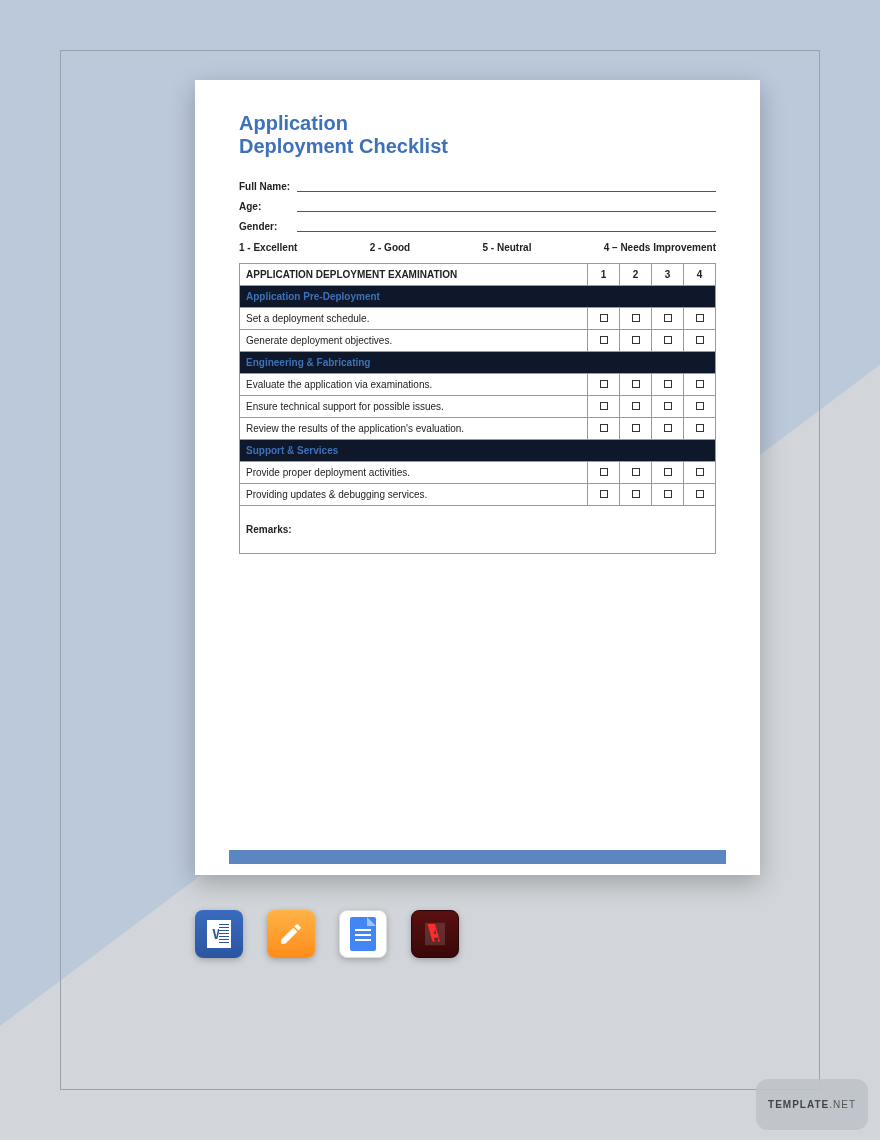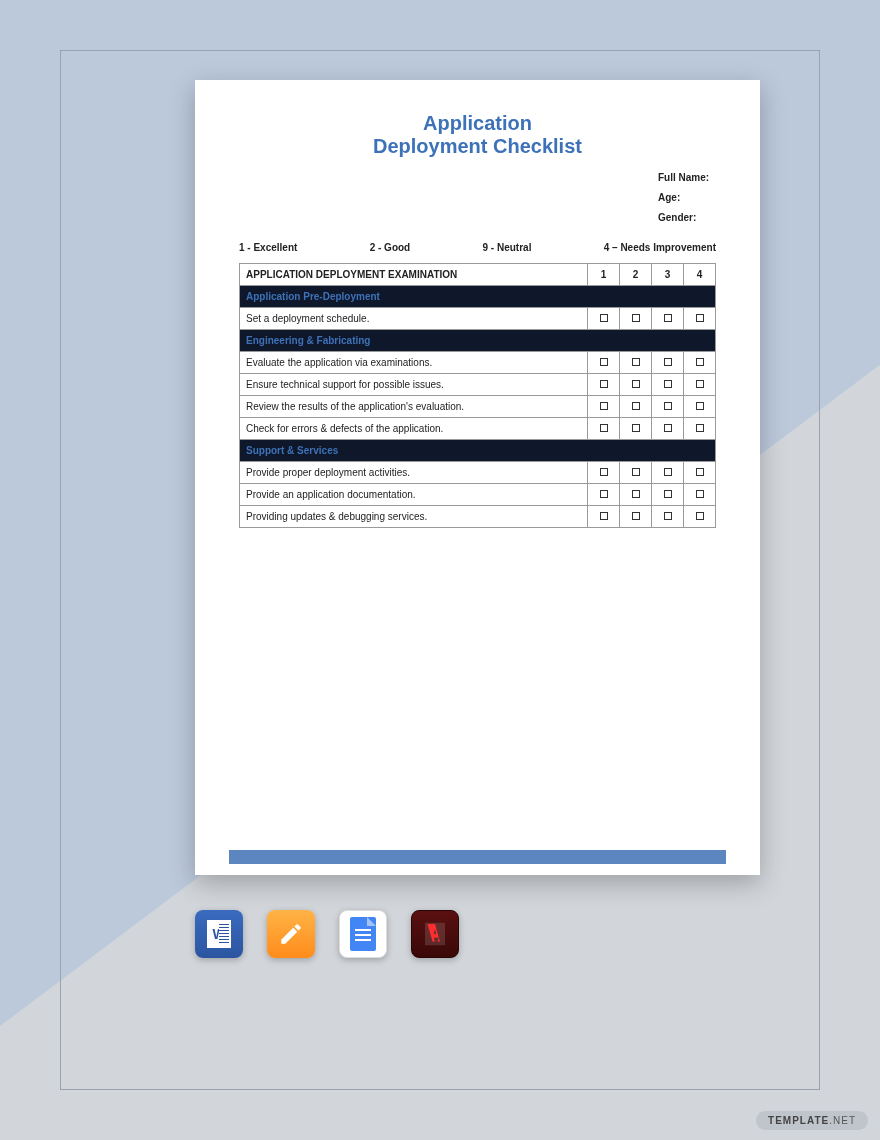--- a/index.html
+++ b/index.html
@@ -36,35 +36,34 @@
     left: 195px;
     width: 565px;
     height: 795px;
     background: #fff;
     box-shadow: 0 8px 24px rgba(0,0,0,0.25);
     padding: 32px 44px 0 44px;
     display: flex;
     flex-direction: column;
   }
   .doc-title {
-    text-align: center;
+    text-align: left;
     color: #3d72b8;
     font-weight: bold;
     font-size: 20px;
     line-height: 1.15;
     margin-bottom: 14px;
   }
   .field-row {
     display: flex;
     align-items: flex-end;
     font-size: 10px;
     font-weight: bold;
     color: #222;
     height: 20px;
-    flex-direction: column;
   }
   .field-row .lbl { width: 58px; }
   .field-row .line { flex: 1; border-bottom: 1px solid #555; height: 14px; }
   .scale {
     display: flex;
     justify-content: space-between;
     font-size: 10px;
     font-weight: bold;
     color: #222;
     margin: 10px 0 10px 0;
@@ -144,21 +143,21 @@
     background: repeating-linear-gradient(#fff 0 2px, #4285f4 2px 5px); }
   .icon-pdf { background: linear-gradient(#5a1010,#3a0808); border:1px solid #2a0606; }
   .icon-pdf svg { width:30px; height:30px; }
   .watermark {
     position: absolute;
     bottom: 10px; right: 12px;
     background: rgba(190,195,201,0.9);
     color: #555;
     font-size: 10px;
     letter-spacing: 1px;
-    padding: 4px 12px;
+    padding: 20px 12px;
     border-radius: 12px;
     font-family: Arial, sans-serif;
     margin-top: 12px;
   }
   .watermark b { color:#444; }
 </style>
 </head>
 <body>
 
 <div class="bg">
@@ -182,21 +181,21 @@
     <span class="line"></span>
   </div>
   <div class="field-row">
     <span class="lbl">Gender:</span>
     <span class="line"></span>
   </div>
 
   <div class="scale">
     <span>1 - Excellent</span>
     <span>2 - Good</span>
-    <span>9 - Neutral</span>
+    <span>5 - Neutral</span>
     <span>4 – Needs Improvement</span>
   </div>
 
   <table class="checklist">
     <tbody>
         <tr>
       <th class="hdr">APPLICATION DEPLOYMENT EXAMINATION</th>
       <th class="col">1</th>
       <th class="col">2</th>
       <th class="col">3</th>
@@ -205,20 +204,27 @@
     <tr class="section-hdr">
       <td colspan="5">Application Pre-Deployment</td>
     </tr>
     <tr>
           <td>Set a deployment schedule.</td>
           <td class="col"><span class="box"></span></td>
           <td class="col"><span class="box"></span></td>
           <td class="col"><span class="box"></span></td>
           <td class="col"><span class="box"></span></td>
         </tr>
+    <tr>
+          <td>Generate deployment objectives.</td>
+          <td class="col"><span class="box"></span></td>
+          <td class="col"><span class="box"></span></td>
+          <td class="col"><span class="box"></span></td>
+          <td class="col"><span class="box"></span></td>
+        </tr>
     <tr class="section-hdr">
       <td colspan="5">Engineering &amp; Fabricating</td>
     </tr>
     <tr>
           <td>Evaluate the application via examinations.</td>
           <td class="col"><span class="box"></span></td>
           <td class="col"><span class="box"></span></td>
           <td class="col"><span class="box"></span></td>
           <td class="col"><span class="box"></span></td>
         </tr>
@@ -229,51 +235,40 @@
           <td class="col"><span class="box"></span></td>
           <td class="col"><span class="box"></span></td>
         </tr>
     <tr>
           <td>Review the results of the application's evaluation.</td>
           <td class="col"><span class="box"></span></td>
           <td class="col"><span class="box"></span></td>
           <td class="col"><span class="box"></span></td>
           <td class="col"><span class="box"></span></td>
         </tr>
-    <tr>
-          <td>Check for errors &amp; defects of the application.</td>
-          <td class="col"><span class="box"></span></td>
-          <td class="col"><span class="box"></span></td>
-          <td class="col"><span class="box"></span></td>
-          <td class="col"><span class="box"></span></td>
-        </tr>
     <tr class="section-hdr">
       <td colspan="5">Support &amp; Services</td>
     </tr>
     <tr>
           <td>Provide proper deployment activities.</td>
           <td class="col"><span class="box"></span></td>
           <td class="col"><span class="box"></span></td>
           <td class="col"><span class="box"></span></td>
           <td class="col"><span class="box"></span></td>
         </tr>
     <tr>
-          <td>Provide an application documentation.</td>
-          <td class="col"><span class="box"></span></td>
-          <td class="col"><span class="box"></span></td>
-          <td class="col"><span class="box"></span></td>
-          <td class="col"><span class="box"></span></td>
-        </tr>
-    <tr>
           <td>Providing updates &amp; debugging services.</td>
           <td class="col"><span class="box"></span></td>
           <td class="col"><span class="box"></span></td>
           <td class="col"><span class="box"></span></td>
           <td class="col"><span class="box"></span></td>
         </tr>
+    <tr class="remarks">
+      <td colspan="5">Remarks:</td>
+    </tr>
   </tbody>
     </table>
 
   <div class="footer-bar"></div>
 </div>
 
 <div class="icons">
   <div class="icon icon-word">
     <div class="glyph">W<div class="stripes"></div></div>
   </div>

